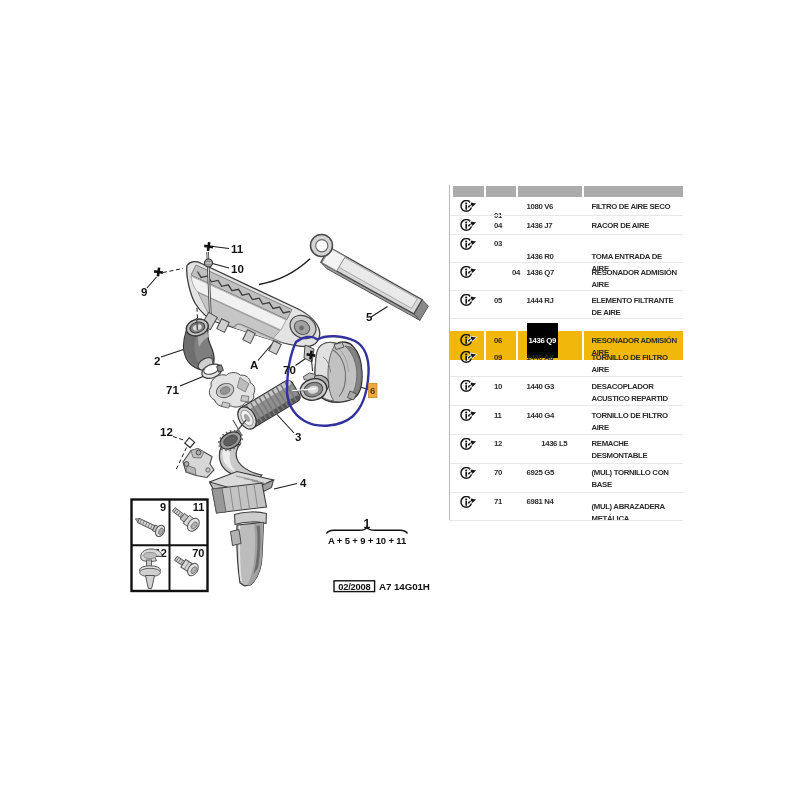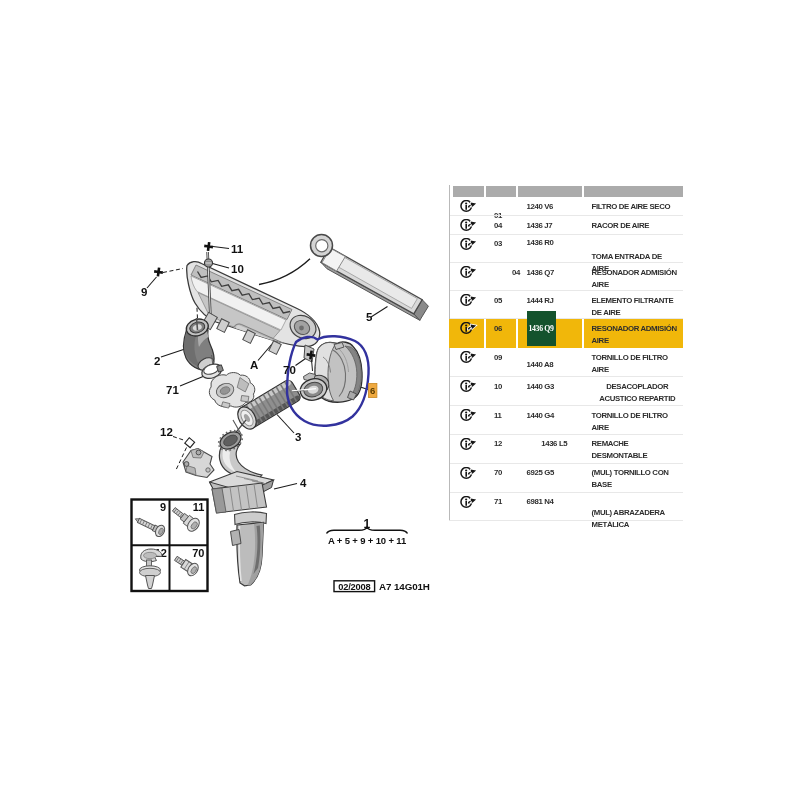--- a/index.html
+++ b/index.html
@@ -14,21 +14,21 @@
   .c3{left:66px;width:64px;}
   .c4{left:132px;width:99px;}
   .sep{position:absolute;left:450px;width:233px;height:1px;background:#e8e8e8;}
   .num,.part,.desc{font-weight:bold;color:#2e2e2e;font-size:7.8px;letter-spacing:-0.35px;line-height:12px;white-space:nowrap;}
   .num{padding-left:8px;}
   .part{padding-left:8.5px;}
   .desc{padding-left:7.5px;}
   .ic{position:absolute;left:8px;width:19px;height:13px;}
   .arw{fill:#161616;stroke:#fff;stroke-width:1.5;paint-order:stroke;}
   .yellow{background:#f1b70a;}
-  .ysel{background:#14532d;color:#fff;padding:13px 2px;font-family:Liberation Serif, serif;}
+  .ysel{background:#000000;color:#fff;padding:13px 2px;}
 </style>
 </head>
 <body>
 
 <div class="hdr" style="left:452.5px;width:31.5px;"></div>
 <div class="hdr" style="left:486px;width:30px;"></div>
 <div class="hdr" style="left:518px;width:64px;"></div>
 <div class="hdr" style="left:584px;width:99px;"></div>
 <div class="brd-left"></div>
 <div class="brd-bot"></div>
@@ -38,21 +38,21 @@
         <circle cx="6.3" cy="5.9" r="5.35" fill="none" stroke="#161616" stroke-width="1.5"></circle>
         <ellipse cx="6.15" cy="3.55" rx="1.1" ry="0.95" fill="#161616"></ellipse>
         <path d="M5.4,5.1 h1.6 v4.7 h-1.6 z" fill="#161616"></path>
         <path class="arw" d="M7.8,7.5 C8.0,5.7 9.1,4.8 11.0,4.7 L10.7,2.5 L16.1,3.4 L12.2,6.9 L11.9,5.3 C10.5,5.4 9.7,6.0 9.5,7.5 Z"></path>
       </svg>
     </div>
 <div class="cell c2">
       <div class="num" style="padding-top:13px;">01</div>
     </div>
 <div class="cell c3">
-      <div class="part" style="padding-top:3.5px;">1240 V6</div>
+      <div class="part" style="padding-top:3.5px;">1080 V6</div>
     </div>
 <div class="cell c4">
       <div class="desc" style="padding-top:3.5px;">FILTRO DE AIRE SECO</div>
     </div>
 </div>
 <div class="sep" style="top:215px;"></div>
 <div class="row" style="top:216px;height:18.5px;">
 <div class="cell c1" style="top:3px;">
       <svg class="ic" viewBox="0 0 19 13">
         <circle cx="6.3" cy="5.9" r="5.35" fill="none" stroke="#161616" stroke-width="1.5"></circle>
@@ -78,21 +78,21 @@
         <circle cx="6.3" cy="5.9" r="5.35" fill="none" stroke="#161616" stroke-width="1.5"></circle>
         <ellipse cx="6.15" cy="3.55" rx="1.1" ry="0.95" fill="#161616"></ellipse>
         <path d="M5.4,5.1 h1.6 v4.7 h-1.6 z" fill="#161616"></path>
         <path class="arw" d="M7.8,7.5 C8.0,5.7 9.1,4.8 11.0,4.7 L10.7,2.5 L16.1,3.4 L12.2,6.9 L11.9,5.3 C10.5,5.4 9.7,6.0 9.5,7.5 Z"></path>
       </svg>
     </div>
 <div class="cell c2">
       <div class="num" style="padding-top:3.5px;">03</div>
     </div>
 <div class="cell c3">
-      <div class="part" style="padding-top:2px;">1436 R0</div>
+      <div class="part" style="padding-top:16px;">1436 R0</div>
     </div>
 <div class="cell c4">
       <div class="desc" style="padding-top:16px;">TOMA ENTRADA DE<br>AIRE</div>
     </div>
 </div>
 <div class="sep" style="top:262.0px;"></div>
 <div class="row" style="top:263px;height:28px;">
 <div class="cell c1" style="top:3px;">
       <svg class="ic" viewBox="0 0 19 13">
         <circle cx="6.3" cy="5.9" r="5.35" fill="none" stroke="#161616" stroke-width="1.5"></circle>
@@ -125,21 +125,21 @@
       <div class="num" style="padding-top:3.5px;">05</div>
     </div>
 <div class="cell c3">
       <div class="part" style="padding-top:3.5px;">1444 RJ</div>
     </div>
 <div class="cell c4">
       <div class="desc" style="padding-top:3.5px;">ELEMENTO FILTRANTE<br>DE AIRE</div>
     </div>
 </div>
 <div class="sep" style="top:318px;"></div>
-<div class="row yellow" style="top:319px;height:29px;">
+<div class="row yellow" style="top:331px;height:29px;">
 <div style="position:absolute;left:32px;top:0;width:2px;height:100%;background:#fff;"></div>
 <div style="position:absolute;left:64px;top:0;width:2px;height:100%;background:#fff;"></div>
 <div style="position:absolute;left:130px;top:0;width:2px;height:100%;background:#fff;"></div>
 <div style="position:absolute;left:-3px;top:0;width:3px;height:100%;background:#f1b70a;"></div>
 <div class="cell c1" style="top:3px;">
       <svg class="ic" viewBox="0 0 19 13">
         <circle cx="6.3" cy="5.9" r="5.35" fill="none" stroke="#161616" stroke-width="1.5"></circle>
         <ellipse cx="6.15" cy="3.55" rx="1.1" ry="0.95" fill="#161616"></ellipse>
         <path d="M5.4,5.1 h1.6 v4.7 h-1.6 z" fill="#161616"></path>
         <path class="arw" d="M7.8,7.5 C8.0,5.7 9.1,4.8 11.0,4.7 L10.7,2.5 L16.1,3.4 L12.2,6.9 L11.9,5.3 C10.5,5.4 9.7,6.0 9.5,7.5 Z"></path>
@@ -161,21 +161,21 @@
         <circle cx="6.3" cy="5.9" r="5.35" fill="none" stroke="#161616" stroke-width="1.5"></circle>
         <ellipse cx="6.15" cy="3.55" rx="1.1" ry="0.95" fill="#161616"></ellipse>
         <path d="M5.4,5.1 h1.6 v4.7 h-1.6 z" fill="#161616"></path>
         <path class="arw" d="M7.8,7.5 C8.0,5.7 9.1,4.8 11.0,4.7 L10.7,2.5 L16.1,3.4 L12.2,6.9 L11.9,5.3 C10.5,5.4 9.7,6.0 9.5,7.5 Z"></path>
       </svg>
     </div>
 <div class="cell c2">
       <div class="num" style="padding-top:3.5px;">09</div>
     </div>
 <div class="cell c3">
-      <div class="part" style="padding-top:3.5px;margin-top:7px;">1440 A8</div>
+      <div class="part" style="padding-top:3.5px;">1440 A8</div>
     </div>
 <div class="cell c4">
       <div class="desc" style="padding-top:3.5px;">TORNILLO DE FILTRO<br>AIRE</div>
     </div>
 </div>
 <div class="sep" style="top:376px;"></div>
 <div class="row" style="top:377px;height:29px;">
 <div class="cell c1" style="top:3px;">
       <svg class="ic" viewBox="0 0 19 13">
         <circle cx="6.3" cy="5.9" r="5.35" fill="none" stroke="#161616" stroke-width="1.5"></circle>
@@ -184,21 +184,21 @@
         <path class="arw" d="M7.8,7.5 C8.0,5.7 9.1,4.8 11.0,4.7 L10.7,2.5 L16.1,3.4 L12.2,6.9 L11.9,5.3 C10.5,5.4 9.7,6.0 9.5,7.5 Z"></path>
       </svg>
     </div>
 <div class="cell c2">
       <div class="num" style="padding-top:3.5px;">10</div>
     </div>
 <div class="cell c3">
       <div class="part" style="padding-top:3.5px;">1440 G3</div>
     </div>
 <div class="cell c4">
-      <div class="desc" style="padding-top:3.5px;text-align:center;">DESACOPLADOR<br>ACUSTICO REPARTID</div>
+      <div class="desc" style="padding-top:3.5px;">DESACOPLADOR<br>ACUSTICO REPARTID</div>
     </div>
 </div>
 <div class="sep" style="top:405px;"></div>
 <div class="row" style="top:406px;height:28.5px;">
 <div class="cell c1" style="top:3px;">
       <svg class="ic" viewBox="0 0 19 13">
         <circle cx="6.3" cy="5.9" r="5.35" fill="none" stroke="#161616" stroke-width="1.5"></circle>
         <ellipse cx="6.15" cy="3.55" rx="1.1" ry="0.95" fill="#161616"></ellipse>
         <path d="M5.4,5.1 h1.6 v4.7 h-1.6 z" fill="#161616"></path>
         <path class="arw" d="M7.8,7.5 C8.0,5.7 9.1,4.8 11.0,4.7 L10.7,2.5 L16.1,3.4 L12.2,6.9 L11.9,5.3 C10.5,5.4 9.7,6.0 9.5,7.5 Z"></path>
@@ -264,21 +264,21 @@
         <path class="arw" d="M7.8,7.5 C8.0,5.7 9.1,4.8 11.0,4.7 L10.7,2.5 L16.1,3.4 L12.2,6.9 L11.9,5.3 C10.5,5.4 9.7,6.0 9.5,7.5 Z"></path>
       </svg>
     </div>
 <div class="cell c2">
       <div class="num" style="padding-top:3.5px;">71</div>
     </div>
 <div class="cell c3">
       <div class="part" style="padding-top:3.5px;">6981 N4</div>
     </div>
 <div class="cell c4">
-      <div class="desc" style="padding-top:14px;">(MUL) ABRAZADERA<br>METÁLICA</div>
+      <div class="desc" style="padding-top:8px;">(MUL) ABRAZADERA<br>METÁLICA</div>
     </div>
 </div>
 <div class="sep" style="top:520.0px;"></div>
 
 <svg id="diag" width="800" height="800" viewBox="0 0 800 800" style="position:absolute;left:0;top:0;" xmlns="http://www.w3.org/2000/svg">
 
 <g stroke="#1c1c1c" stroke-width="1.1" fill="none">
   <line x1="213" y1="246.5" x2="229" y2="248.5"></line>
   <line x1="212.5" y1="263.5" x2="229" y2="268"></line>
   <line x1="147" y1="288" x2="156.5" y2="277"></line>

